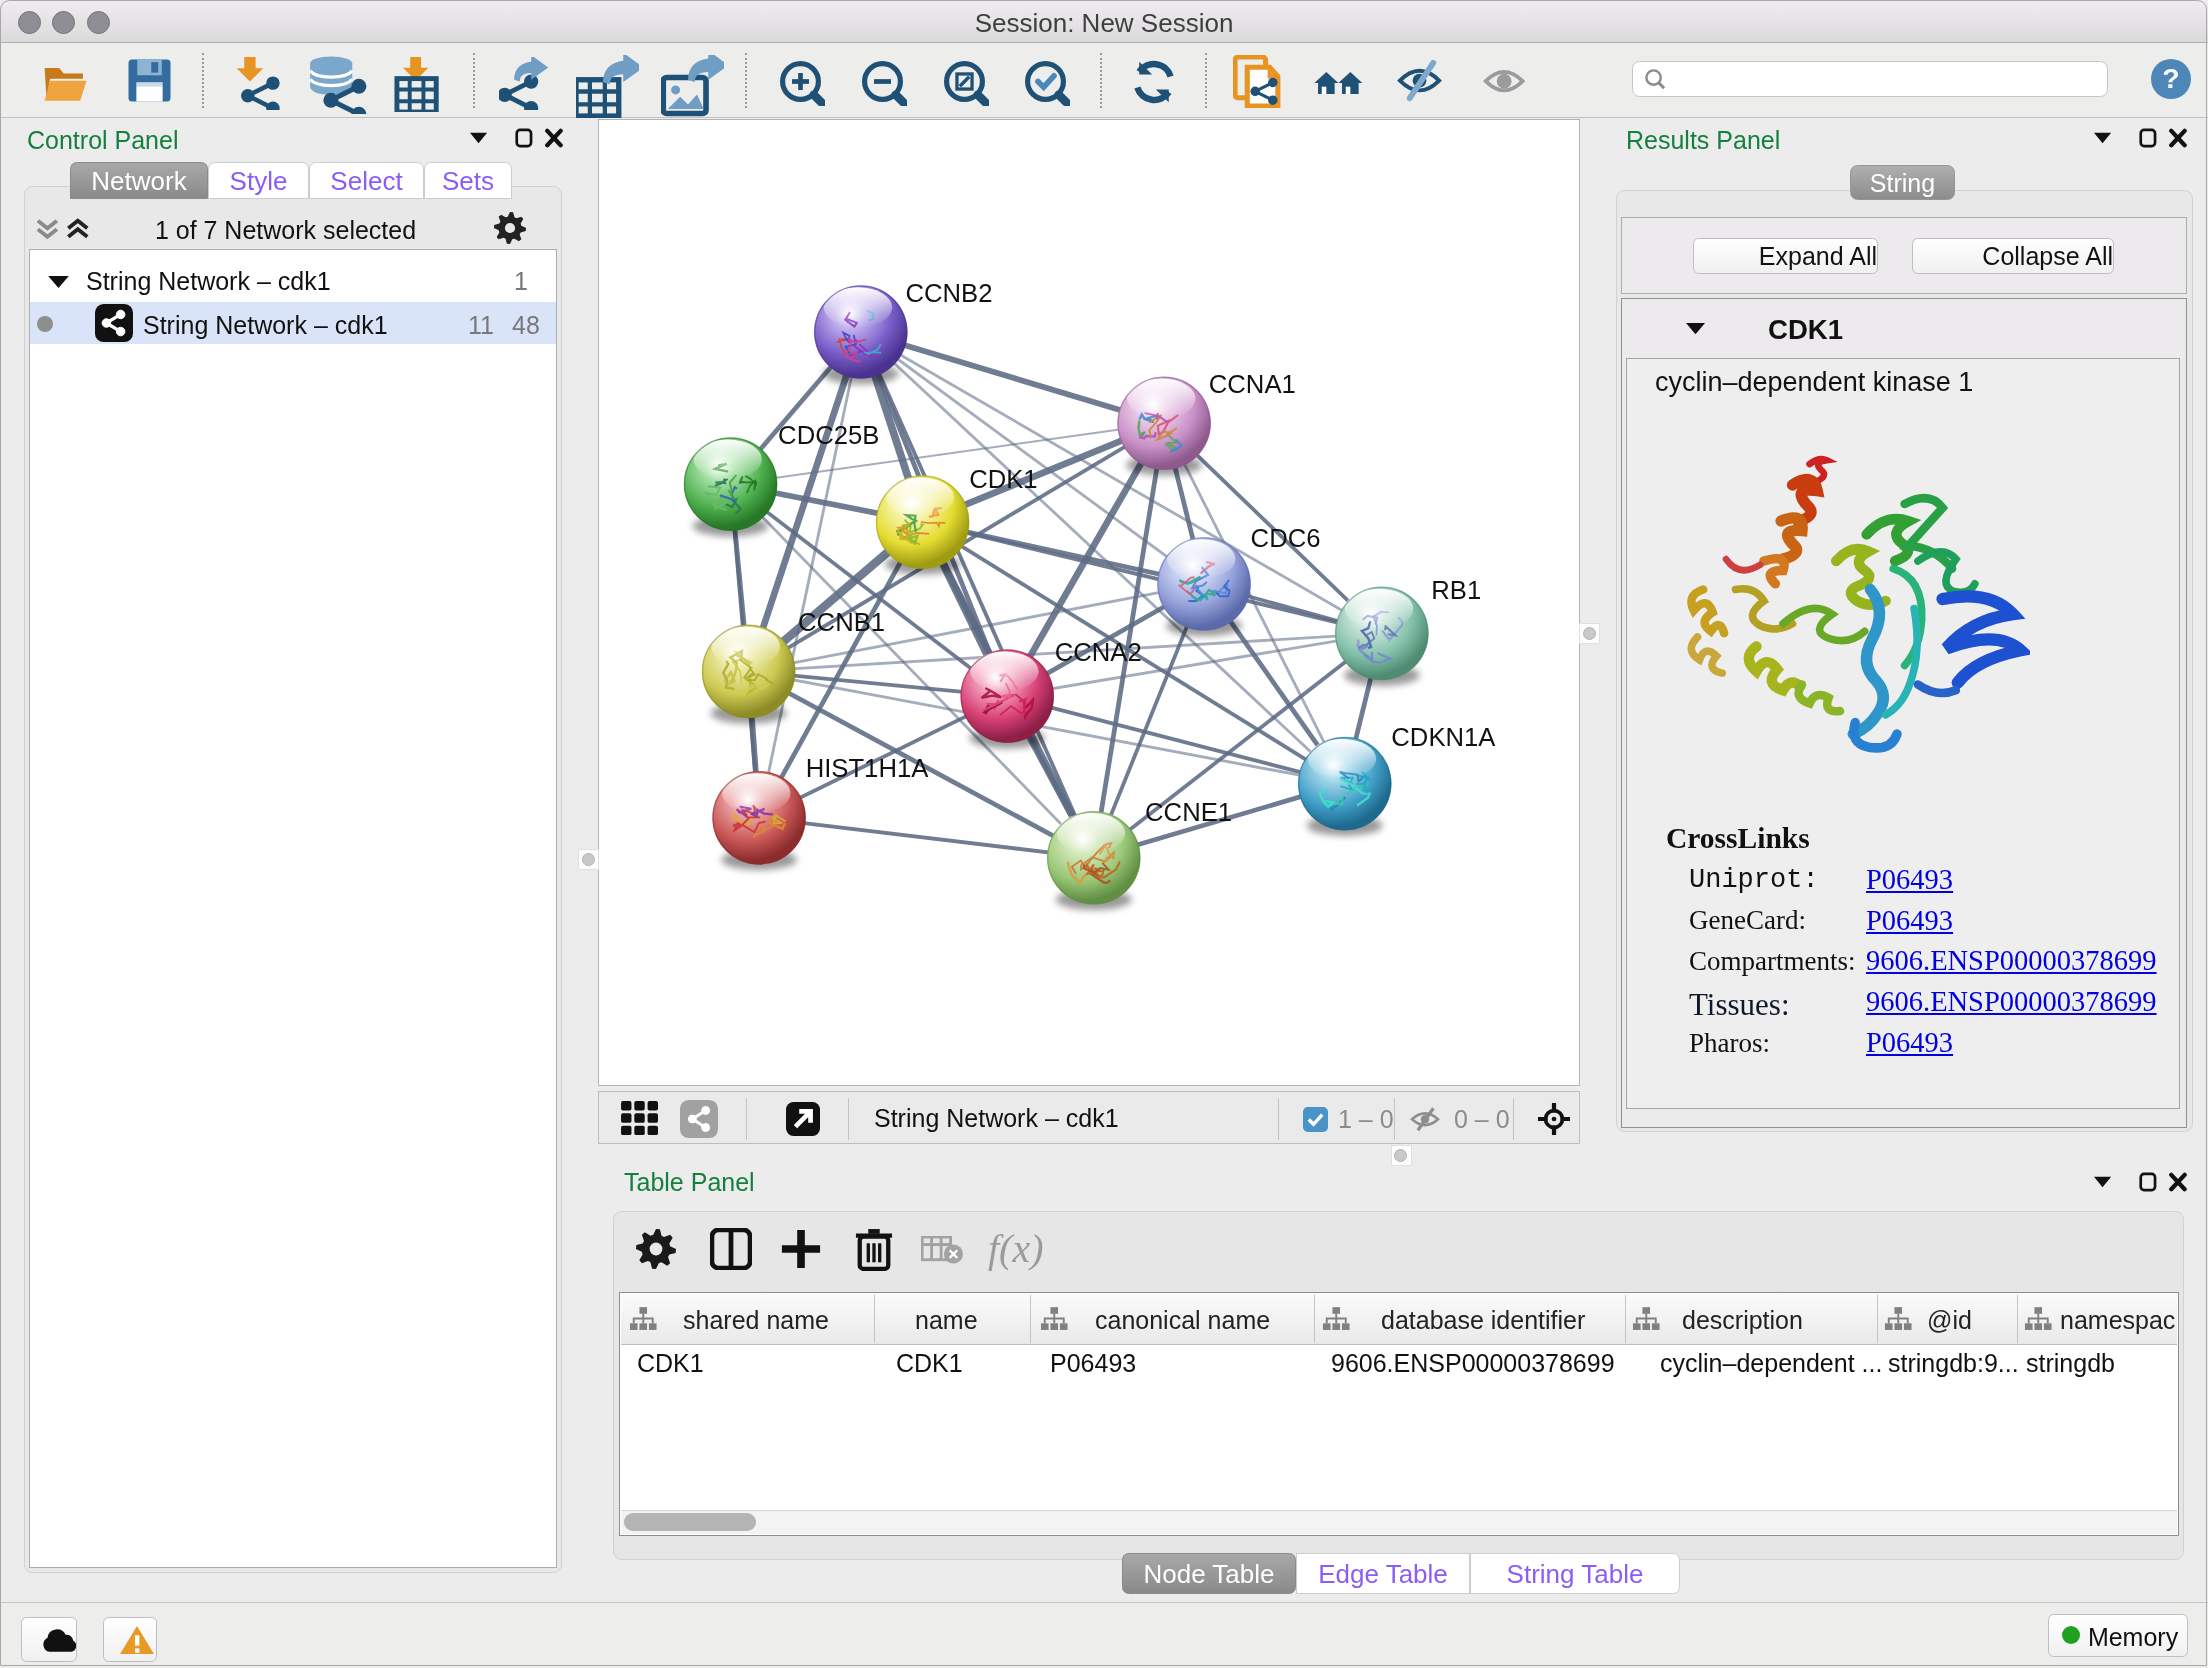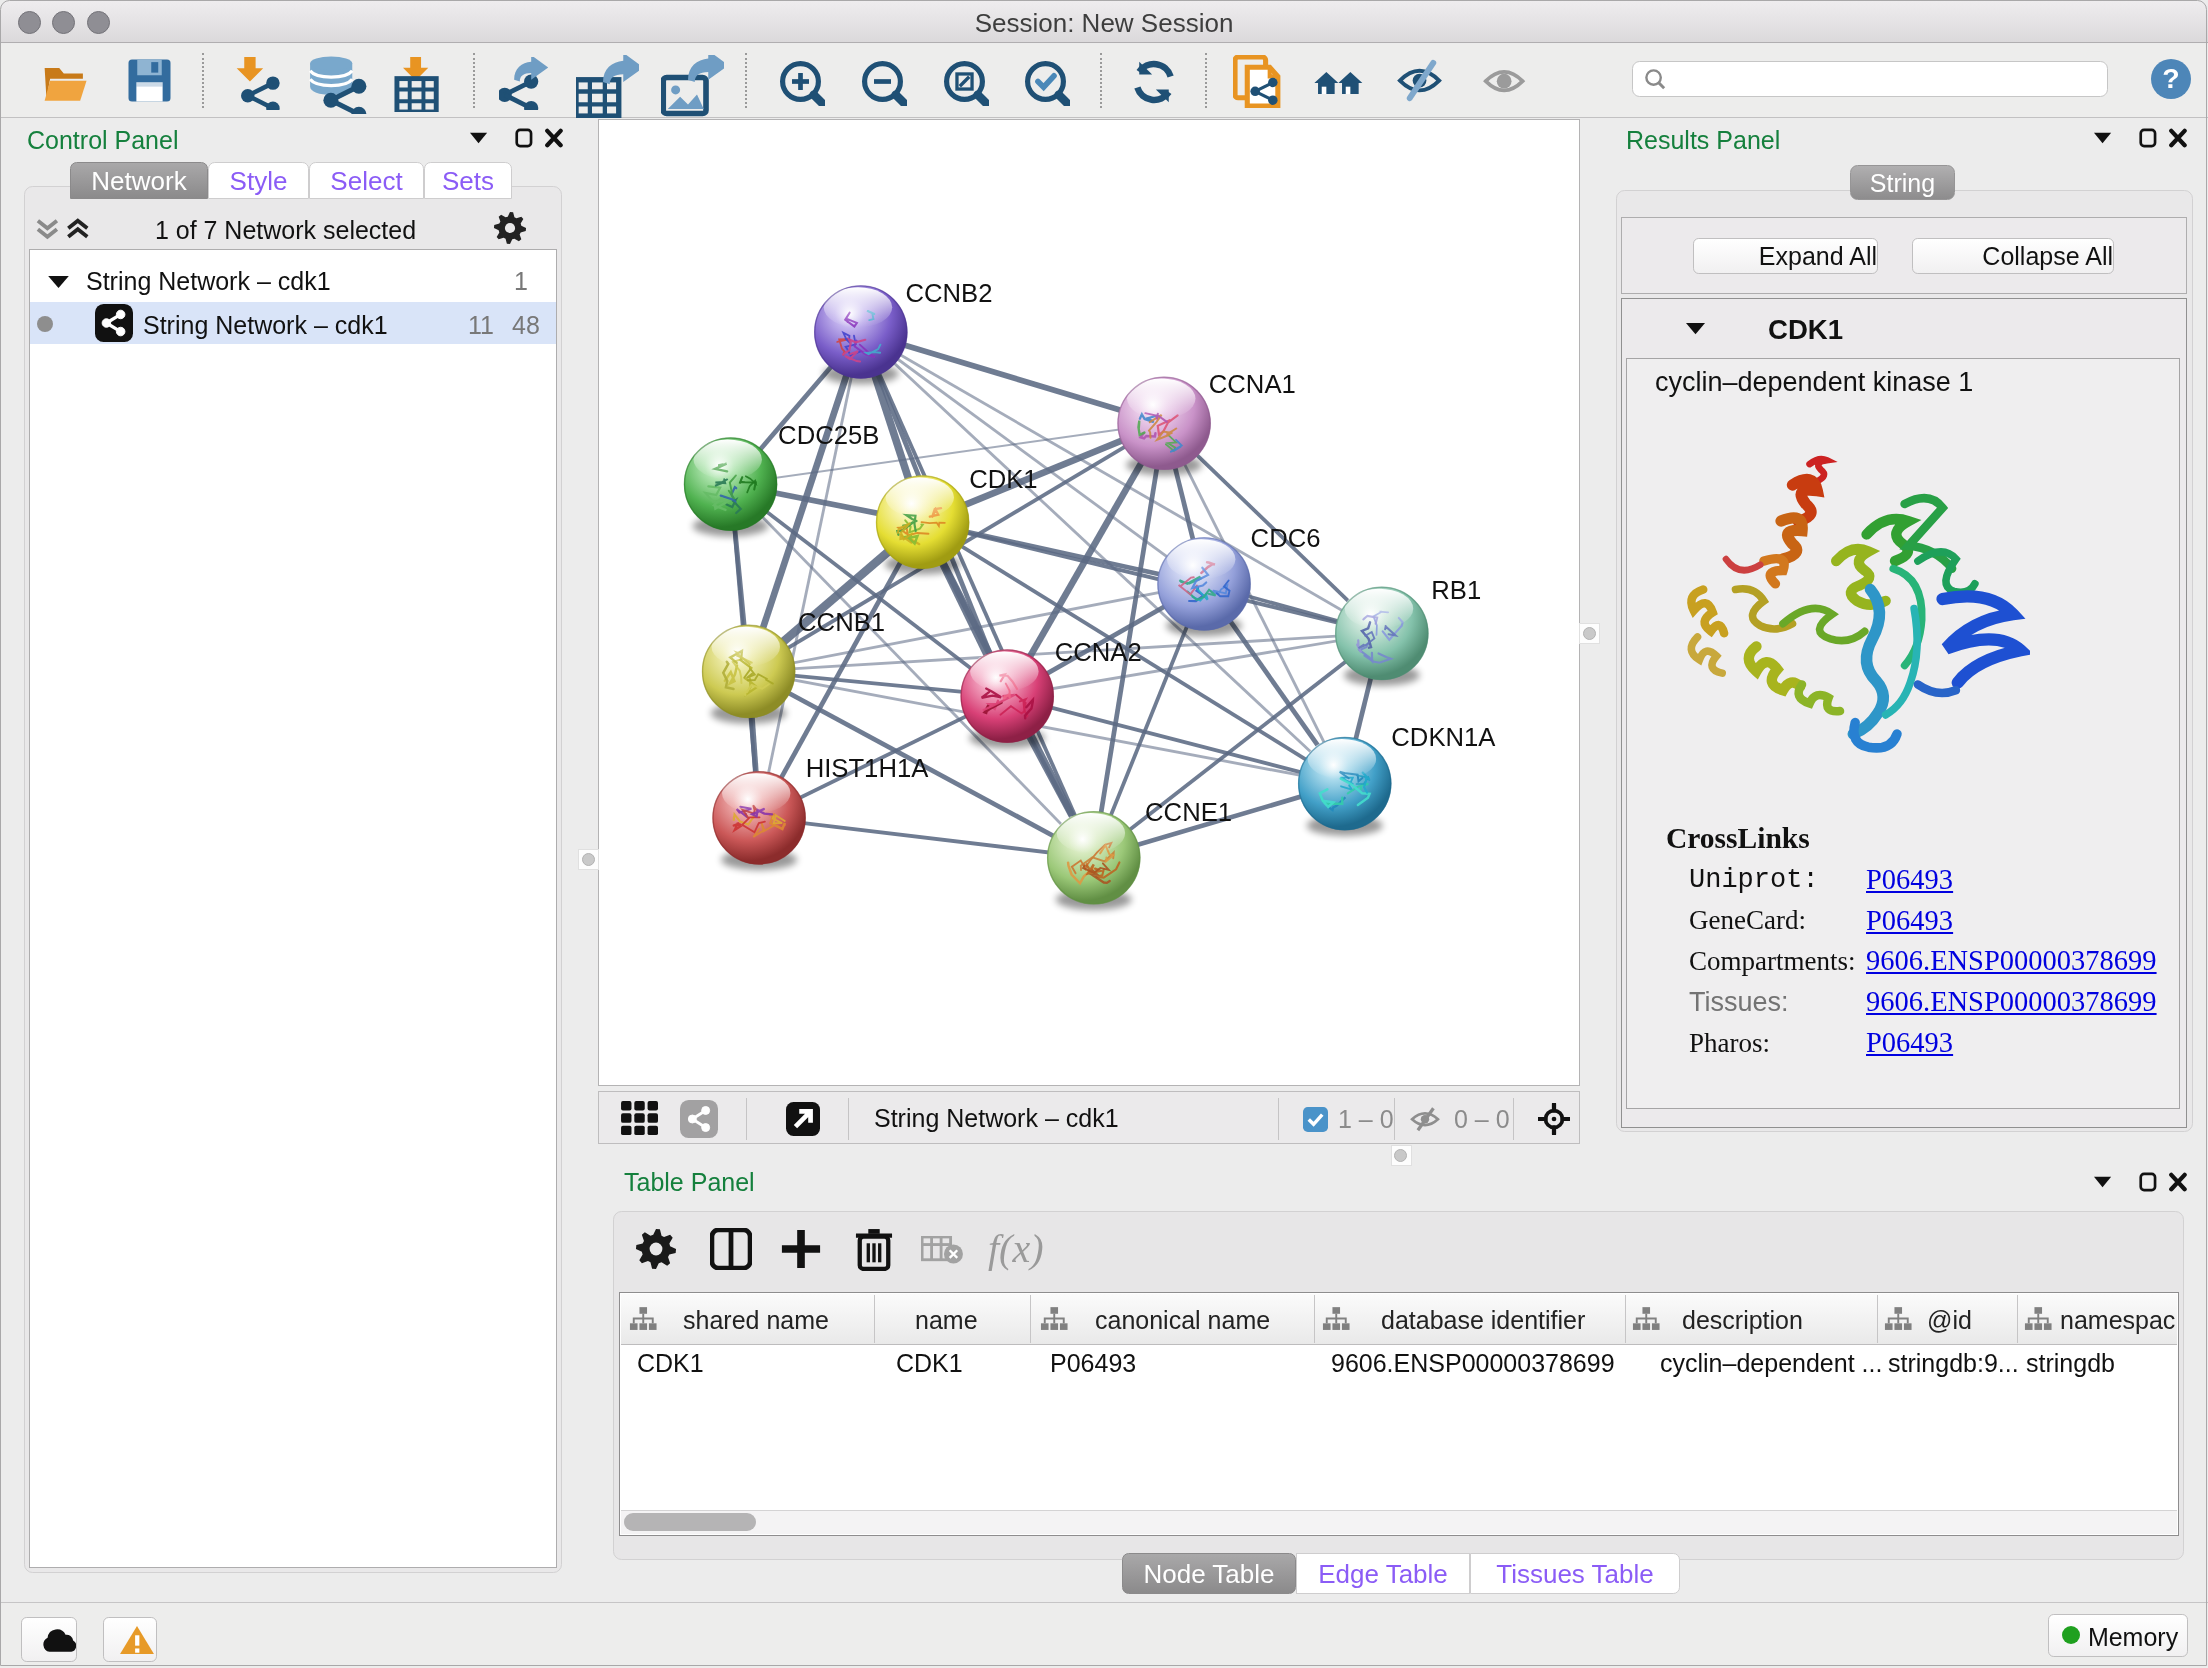--- a/index.html
+++ b/index.html
@@ -672,21 +672,21 @@
 <path d="M262,250 q20,14 40,6" stroke="#2864c8" stroke-width="9"></path>
 </g>
   </svg>
 <div class="abs" style="left:1666px;top:822px;font-size:29.5px;font-weight:700;font-family:'Liberation Serif',serif;color:#111">CrossLinks</div>
 <div class="abs" style="left:1689px;top:865px;font-size:27px;font-family:Liberation Mono, monospace;color:#111">Uniprot:</div>
 <div class="abs" style="left:1866px;top:864px;font-size:28.5px;font-family:'Liberation Serif',serif;color:#0000e0;text-decoration:underline">P06493</div>
 <div class="abs" style="left:1689px;top:905px;font-size:27px;font-family:'Liberation Serif',serif;color:#111">GeneCard:</div>
 <div class="abs" style="left:1866px;top:905px;font-size:28.5px;font-family:'Liberation Serif',serif;color:#0000e0;text-decoration:underline">P06493</div>
 <div class="abs" style="left:1689px;top:946px;font-size:27px;font-family:'Liberation Serif',serif;color:#111">Compartments:</div>
 <div class="abs" style="left:1866px;top:945px;font-size:28.5px;font-family:'Liberation Serif',serif;color:#0000e0;text-decoration:underline">9606.ENSP00000378699</div>
-<div class="abs" style="left:1689px;top:987px;font-size:27px;font-family:Liberation Sans, sans-serif;color:#737373">Tissues:</div>
+<div class="abs" style="left:1689px;top:987px;font-size:31px;font-family:Liberation Serif, serif;color:#0f172a">Tissues:</div>
 <div class="abs" style="left:1866px;top:986px;font-size:28.5px;font-family:'Liberation Serif',serif;color:#0000e0;text-decoration:underline">9606.ENSP00000378699</div>
 <div class="abs" style="left:1689px;top:1028px;font-size:27px;font-family:'Liberation Serif',serif;color:#111">Pharos:</div>
 <div class="abs" style="left:1866px;top:1027px;font-size:28.5px;font-family:'Liberation Serif',serif;color:#0000e0;text-decoration:underline">P06493</div>
 <div class="ptitle" style="left:624px;top:1168px">Table Panel</div>
 <svg style="position:absolute;left:2093px;top:1172px" width="105" height="21" viewBox="0 0 110 22">
 <path d="M1,5 l18,0 -9,11 z" fill="#111"></path>
 <rect x="50" y="2" width="15" height="17" rx="3.5" fill="none" stroke="#111" stroke-width="2.8"></rect>
 <path d="M82,3 l14,15 m0,-15 l-14,15" stroke="#111" stroke-width="4.5" stroke-linecap="round"></path>
   </svg>
 <div class="panel" style="left:613px;top:1211px;width:1571px;height:349px;background:#e7e6e7"></div>
@@ -781,21 +781,21 @@
 <div class="abs" style="left:896px;top:1349px;font-size:25px;color:#111">CDK1</div>
 <div class="abs" style="left:1050px;top:1349px;font-size:25px;color:#111">P06493</div>
 <div class="abs" style="left:1331px;top:1349px;font-size:25px;color:#111">9606.ENSP00000378699</div>
 <div class="abs" style="left:1660px;top:1349px;font-size:25px;color:#111">cyclin–dependent ...</div>
 <div class="abs" style="left:1888px;top:1349px;font-size:25px;color:#111">stringdb:9...</div>
 <div class="abs" style="left:2026px;top:1349px;font-size:25px;color:#111">stringdb</div>
 <div class="abs" style="left:621px;top:1510px;width:1556px;height:24px;background:#f4f3f4;border-top:1px solid #d4d3d4"></div>
 <div class="abs" style="left:624px;top:1513px;width:132px;height:18px;background:#b5b4b5;border-radius:9.5px"></div>
 <div class="tab tabsel" style="left:1122px;top:1553px;width:174px;height:41px;line-height:40px;border-radius:6.7px">Node Table</div>
 <div class="tab" style="left:1296px;top:1553px;width:174px;height:41px;line-height:40px;border-radius:0">Edge Table</div>
-<div class="tab" style="left:1470px;top:1553px;width:210px;height:41px;line-height:40px;border-radius:0 6.7px 6.7px 0">Tissues Table</div>
+<div class="tab" style="left:1470px;top:1553px;width:210px;height:41px;line-height:40px;border-radius:0 6.7px 6.7px 0">String Table</div>
 <div class="abs" style="left:0;top:1602px;width:2208px;height:67px;background:#ededec;border-top:1px solid #c6c5c6"></div>
 <div class="btn" style="left:21px;top:1617px;width:56px;height:45px"><svg width="36" height="27" viewBox="0 0 38 28" style="margin-top:8.6px">
 <path d="M10,26 a8,8 0 0 1 -2,-15 a10,10 0 0 1 19,-3 a7,7 0 0 1 8,6 a6.5,6.5 0 0 1 -2,12 z" fill="#111"></path>
     </svg></div>
 <div class="btn" style="left:103px;top:1617px;width:54px;height:45px"><svg width="38" height="32" viewBox="0 0 40 34" style="margin-top:5.7px">
 <path d="M20,2 L38,32 H2 Z" fill="#e79a28"></path>
       <rect x="18" y="12" width="4.5" height="11" fill="#fff"></rect>
       <rect x="18" y="26" width="4.5" height="4.5" fill="#fff"></rect>
     </svg></div>
 <div class="btn" style="left:2048px;top:1614px;width:140px;height:43px;text-align:left">

